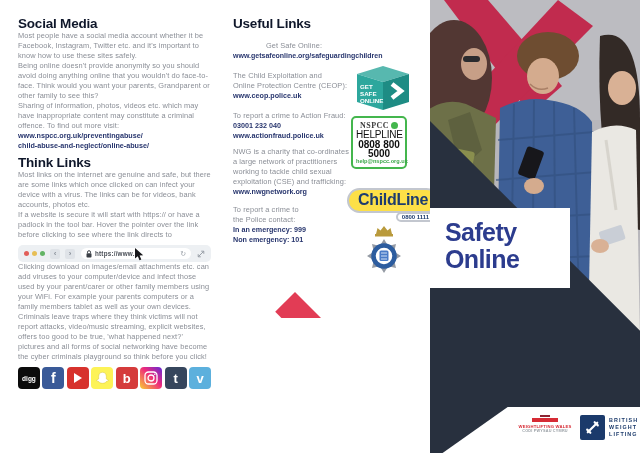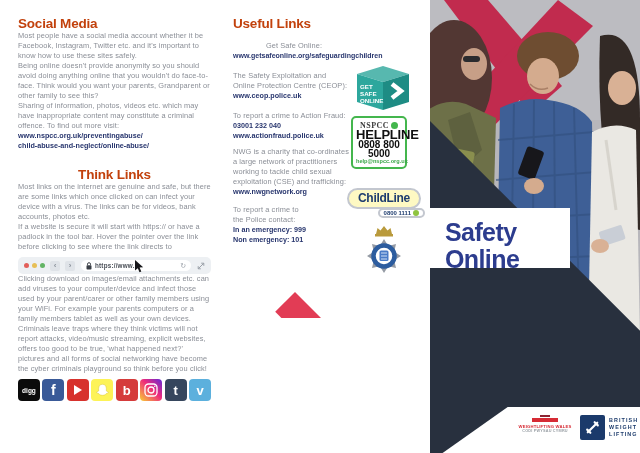--- a/index.html
+++ b/index.html
@@ -1,26 +1,26 @@
 <!DOCTYPE html>
 <html><head>
 <meta charset="utf-8">
 <style>
   html,body{margin:0;padding:0;background:#fff;}
   .leaf{position:relative;width:640px;height:453px;background:#fff;overflow:hidden;
         outline:1px solid #e0e0e2;font-family:"Liberation Sans",sans-serif;}
   
   .p{font-size:7.4px;line-height:10px;color:#8a8e96;letter-spacing:.1px;}
-  .redh{font-size:13.5px;line-height:15px;font-weight:bold;color:#c2410c;letter-spacing:-.2px;}
+  .redh{font-size:13.5px;line-height:15px;font-weight:bold;color:#0f172a;letter-spacing:-.2px;}
   .navlink{font-size:7.2px;line-height:10px;font-weight:bold;color:#28366e;}
   
   .col-left{position:absolute;left:18px;top:0;width:193px;padding-top:16px;}
   .col-left .p{margin:0;}
   .m-p1{margin-top:3px;} .m-p2{margin-top:8px;} .m-p3{margin-top:7px;}
-  .m-h2{margin-top:16px;text-align:center;} .m-p4{margin-top:4px;} .m-p5{margin-top:6px;}
+  .m-h2{margin-top:4px;} .m-p4{margin-top:4px;} .m-p5{margin-top:6px;}
   .m-p6{margin-top:6px;}
   
   .bbar{position:relative;margin-top:5px;height:17px;background:#edf0f3;border-radius:5px;
         display:flex;align-items:center;gap:3px;padding:0 6px;box-sizing:border-box;}
   .dot{width:5px;height:5px;border-radius:50%;}
   .dot-r{background:#e25f5a;} .dot-y{background:#e7bf56;} .dot-g{background:#63b465;}
   .bnav{width:10px;height:10px;background:#dfe3e8;border-radius:2px;color:#8b929b;
         font-size:8px;line-height:9px;text-align:center;font-weight:bold;margin-left:2px;}
   .bpill{flex:1;height:11px;background:#fff;border-radius:6px;display:flex;align-items:center;
          gap:3px;padding:0 5px;margin-left:3px;}
@@ -50,35 +50,35 @@
   .nowrap{white-space:nowrap;}
   .stripe{position:absolute;width:320px;height:28px;background:#e23c55;transform-origin:0 0;transform:rotate(45deg);}
   .stripe1{left:80px;top:292px;} .stripe2{left:37px;top:360px;}
   
   .gso{position:absolute;left:136px;top:62px;}
   .nspcc{position:absolute;left:136px;top:116px;width:56px;border:2px solid #44b64d;border-radius:5px;
          background:#fff;padding:3px 3px 2px;box-sizing:border-box;text-align:center;}
   .nspcc-top{display:flex;align-items:center;justify-content:center;gap:2px;}
   .nspcc-name{font-family:"Liberation Serif",serif;font-size:8px;font-weight:bold;color:#3b3b3b;letter-spacing:.5px;}
   .nspcc-dot{width:7px;height:7px;border-radius:50%;background:#44b64d;display:inline-block;}
-  .nspcc-title{font-size:13px;font-weight:700;color:#101010;letter-spacing:-.2px;line-height:10px;}
+  .nspcc-title{font-size:10px;font-weight:400;color:#101010;letter-spacing:-.2px;line-height:10px;}
   .nspcc-phone{font-size:10px;font-weight:900;color:#101010;line-height:9px;}
   .nspcc-mail{font-size:5.6px;font-weight:bold;color:#3aa648;line-height:7px;}
   .childline{position:absolute;left:132px;top:188px;}
-  .cl-bubble{display:inline-block;border:2.5px solid #c3c7cf;border-radius:14px;background:#fef9c3;
-             padding:1px 9px 2px;font-size:12px;font-weight:900;color:#1d3c6e;letter-spacing:-.3px;}
+  .cl-bubble{display:inline-block;border:2.5px solid #c3c7cf;border-radius:14px;background:#fde047;
+             padding:1px 9px 2px;font-size:16px;font-weight:900;color:#1d3c6e;letter-spacing:-.3px;}
   .cl-phone{position:absolute;right:-4px;bottom:-9px;border:2px solid #c3c7cf;border-radius:8px;background:#fff;
             padding:0 4px;font-size:6px;font-weight:900;color:#1d3c6e;display:flex;align-items:center;gap:2px;}
   .cl-dot{width:6px;height:6px;border-radius:50%;background:#8fc43f;display:inline-block;}
   .crest{position:absolute;left:146px;top:224px;line-height:0;}
   
   .col-right{position:absolute;left:430px;top:0;width:210px;height:453px;overflow:hidden;background:#28303e;}
   .photo{position:absolute;left:0;top:0;width:210px;height:340px;line-height:0;}
   .navy{position:absolute;inset:0;background:#28303e;clip-path:polygon(0 26.7%,100% 73%,100% 100%,0 100%);}
-  .titlebox{position:absolute;left:0;top:208px;width:140px;height:60px;background:#fff;
+  .titlebox{position:absolute;left:0;top:208px;width:140px;height:80px;background:#fff;
             padding:11px 0 0 15px;box-sizing:border-box;}
   .title{font-size:25px;line-height:27px;font-weight:800;color:#2c3c8e;letter-spacing:-.6px;}
   .subtitle{position:absolute;left:27px;top:327px;width:172px;font-size:11.5px;line-height:15px;
             font-weight:800;color:#cf3053;}
   .band{position:absolute;left:0;bottom:0;width:210px;height:46px;background:#fff;
         clip-path:polygon(6% 100%,37% 0,100% 0,100% 100%);}
   .ww{position:absolute;left:84px;top:8px;width:62px;text-align:center;}
   .ww-bar1{width:10px;height:2px;background:#8c2332;margin:0 auto;}
   .ww-bar2{width:26px;height:4px;background:#d62b35;margin:1px auto 2px;}
   .ww-name{font-size:4.2px;font-weight:800;color:#d62b35;letter-spacing:.2px;line-height:5px;}
@@ -166,21 +166,21 @@
   </div>
 
   <div class="col-mid">
     <div class="mid-text">
       <div class="redh">Useful Links</div>
       <div class="e1">
         <div class="p">Get Safe Online:</div>
         <div class="navlink nowrap" style="font-size:7px;">www.getsafeonline.org/safeguardingchildren</div>
       </div>
       <div class="e2">
-        <div class="p">The Safety Exploitation and</div>
+        <div class="p">The Child Exploitation and</div>
         <div class="p">Online Protection Centre (CEOP):</div>
         <div class="navlink">www.ceop.police.uk</div>
       </div>
       <div class="e3">
         <div class="p nowrap">To report a crime to Action Fraud:</div>
         <div class="navlink">03001 232 040</div>
         <div class="navlink">www.actionfraud.police.uk</div>
       </div>
       <div class="e4">
         <div class="p">NWG is a charity that co-ordinates a large network of practitioners working to tackle child sexual exploitation (CSE) and trafficking:</div>

